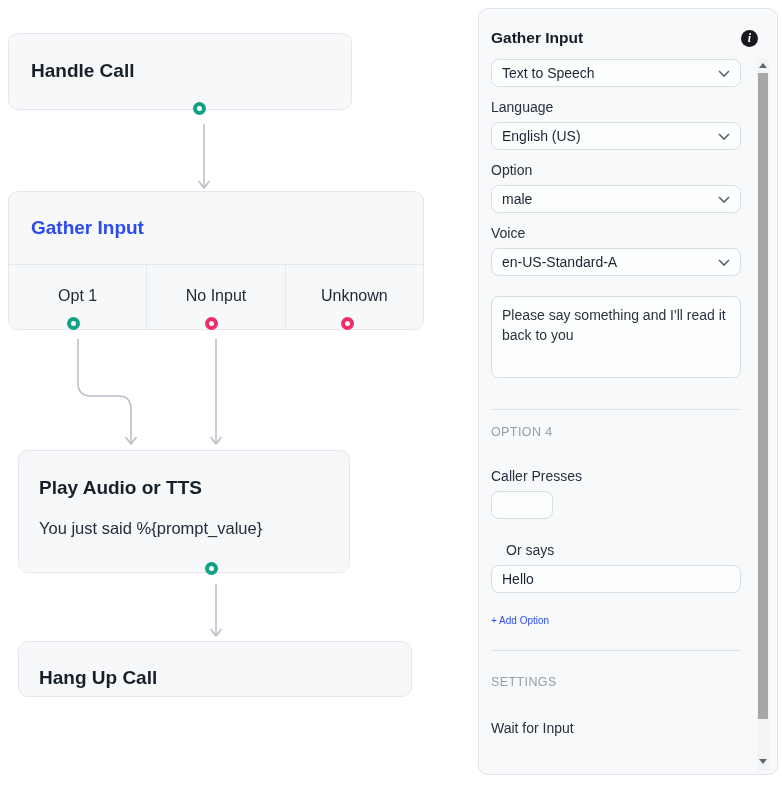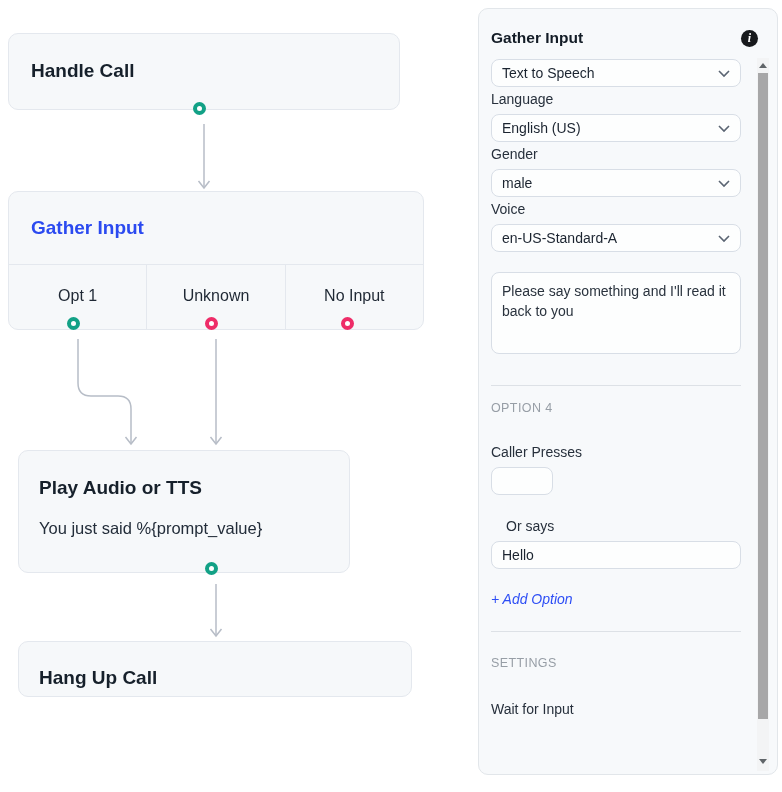--- a/index.html
+++ b/index.html
@@ -8,21 +8,21 @@
 
   
   .canvas { position:absolute; left:0; top:0; width:470px; height:792px; }
   .edges { position:absolute; left:0; top:0; z-index:0; }
 
   .node { position:absolute; background:#f6f8fa; border:1px solid #e4e8ee;
     border-radius:10px; z-index:1; }
   .node-title { font-size:19px; font-weight:700; color:#16202b; }
   .node-sub { font-size:16.5px; font-weight:400; color:#232d3a; }
 
-  .node-handle { left:8px; top:33px; width:392px; height:77px; }
+  .node-handle { left:8px; top:33px; width:344px; height:77px; }
   .node-handle .node-title { padding:26px 0 0 22px; }
 
   .node-gather { left:8px; top:191px; width:416px; height:139px; }
   .gather-head { height:73px; border-bottom:1px solid #e4e8ee; display:flex; align-items:center; }
   .gather-head .node-title { padding-left:22px; color:#2b4af0; }
   .gather-options { display:flex; height:64px; }
   .gather-opt { flex:1; text-align:center; padding-top:22px; font-size:16px; color:#1f2834; }
   .gather-opt + .gather-opt { border-left:1px solid #e4e8ee; }
 
   .node-play { left:18px; top:450px; width:332px; height:123px; }
@@ -45,34 +45,34 @@
     justify-content:space-between; }
   .p-title { font-size:15.5px; font-weight:700; color:#131c26; }
   .info-ic { width:17px; height:17px; border-radius:50%; background:#17191c; color:#ffffff;
     font-family:"Liberation Serif", serif; font-weight:700; font-style:italic; font-size:12px;
     display:flex; align-items:center; justify-content:center; line-height:1; }
 
   .sel, .tin { width:250px; height:28px; background:#fdfefe; border:1px solid #d8dee6;
     border-radius:8px; font-size:14px; color:#1b2430; display:flex; align-items:center;
     padding:0 10px; position:relative; }
   .sel svg { position:absolute; right:10px; top:10px; }
-  .p-label { margin-top:4px; font-size:14px; color:#27303c; }
+  .p-label { margin-top:12px; font-size:14px; color:#27303c; }
   .sel { margin-top:7px; }
   .sel.first { margin-top:12px; }
 
   .p-textarea { margin-top:20px; width:250px; height:82px; background:#fdfefe;
     border:1px solid #d8dee6; border-radius:8px; font-family:"Liberation Sans", sans-serif;
     font-size:14px; color:#2a333e; padding:9px 10px; line-height:1.4; resize:none; outline:none; }
 
   .divider { margin-top:27px; width:250px; height:1px; background:#dde1e6; }
   .p-section { margin-top:15px; font-size:12.5px; letter-spacing:0.4px; color:#979ea6; }
   .p-label.big-gap { margin-top:29px; }
   .tin { margin-top:7px; outline:none; }
   .tin.small { width:62px; }
-  .add-link { margin-top:22px; font-size:14px; color:#2d4ef5; cursor:pointer; width:max-content;font-style:italic; }
+  .add-link { margin-top:22px; font-size:10px; color:#2d4ef5; cursor:pointer; width:max-content; }
 
   
   .sb-track { position:absolute; left:278px; top:49px; width:12px; height:713px; background:#f3f4f5; }
   .sb-up { position:absolute; left:2px; top:5px; width:0; height:0;
     border-left:4px solid transparent; border-right:4px solid transparent;
     border-bottom:5px solid #606569; }
   .sb-thumb { position:absolute; left:1px; top:15px; width:10px; height:646px; background:#a7a7a8; }
   .sb-down { position:absolute; left:2px; top:701px; width:0; height:0;
     border-left:4px solid transparent; border-right:4px solid transparent;
     border-top:5px solid #606569; }
@@ -98,22 +98,22 @@
     <div class="node-title">Handle Call</div>
   </div>
   <div class="port" style="left:193px; top:102px;"></div>
 
   <div class="node node-gather">
     <div class="gather-head">
       <div class="node-title">Gather Input</div>
     </div>
     <div class="gather-options">
       <div class="gather-opt">Opt 1</div>
+      <div class="gather-opt">No Input</div>
       <div class="gather-opt">Unknown</div>
-      <div class="gather-opt">No Input</div>
     </div>
   </div>
   <div class="port" style="left:67px; top:317px;"></div>
   <div class="port pink" style="left:205px; top:317px;"></div>
   <div class="port pink" style="left:341px; top:317px;"></div>
 
   <div class="node node-play">
     <div class="node-title">Play Audio or TTS</div>
     <div class="node-sub">You just said %{prompt_value}</div>
   </div>
@@ -139,21 +139,21 @@
     </div>
 
     <div class="p-label">Language</div>
     <div class="sel">
       <span>English (US)</span>
       <svg width="12" height="8">
           <polyline points="1,1 6,6 11,1" stroke="#5a6472" stroke-width="1.6" fill="none"></polyline>
         </svg>
     </div>
 
-    <div class="p-label">Gender</div>
+    <div class="p-label">Option</div>
     <div class="sel">
       <span>male</span>
       <svg width="12" height="8">
           <polyline points="1,1 6,6 11,1" stroke="#5a6472" stroke-width="1.6" fill="none"></polyline>
         </svg>
     </div>
 
     <div class="p-label">Voice</div>
     <div class="sel">
       <span>en-US-Standard-A</span>

